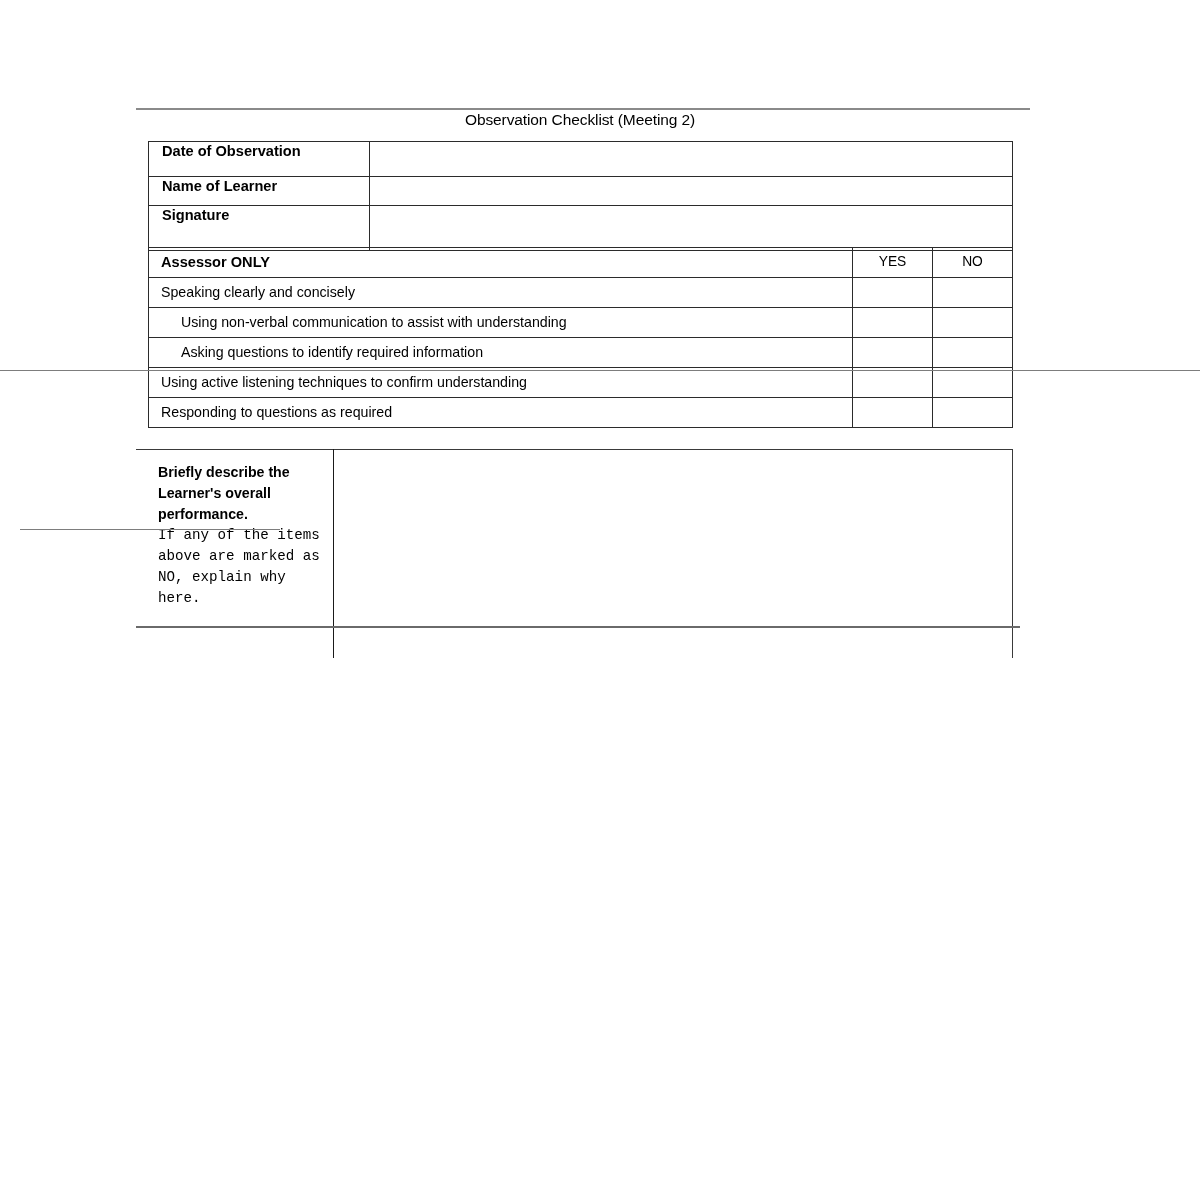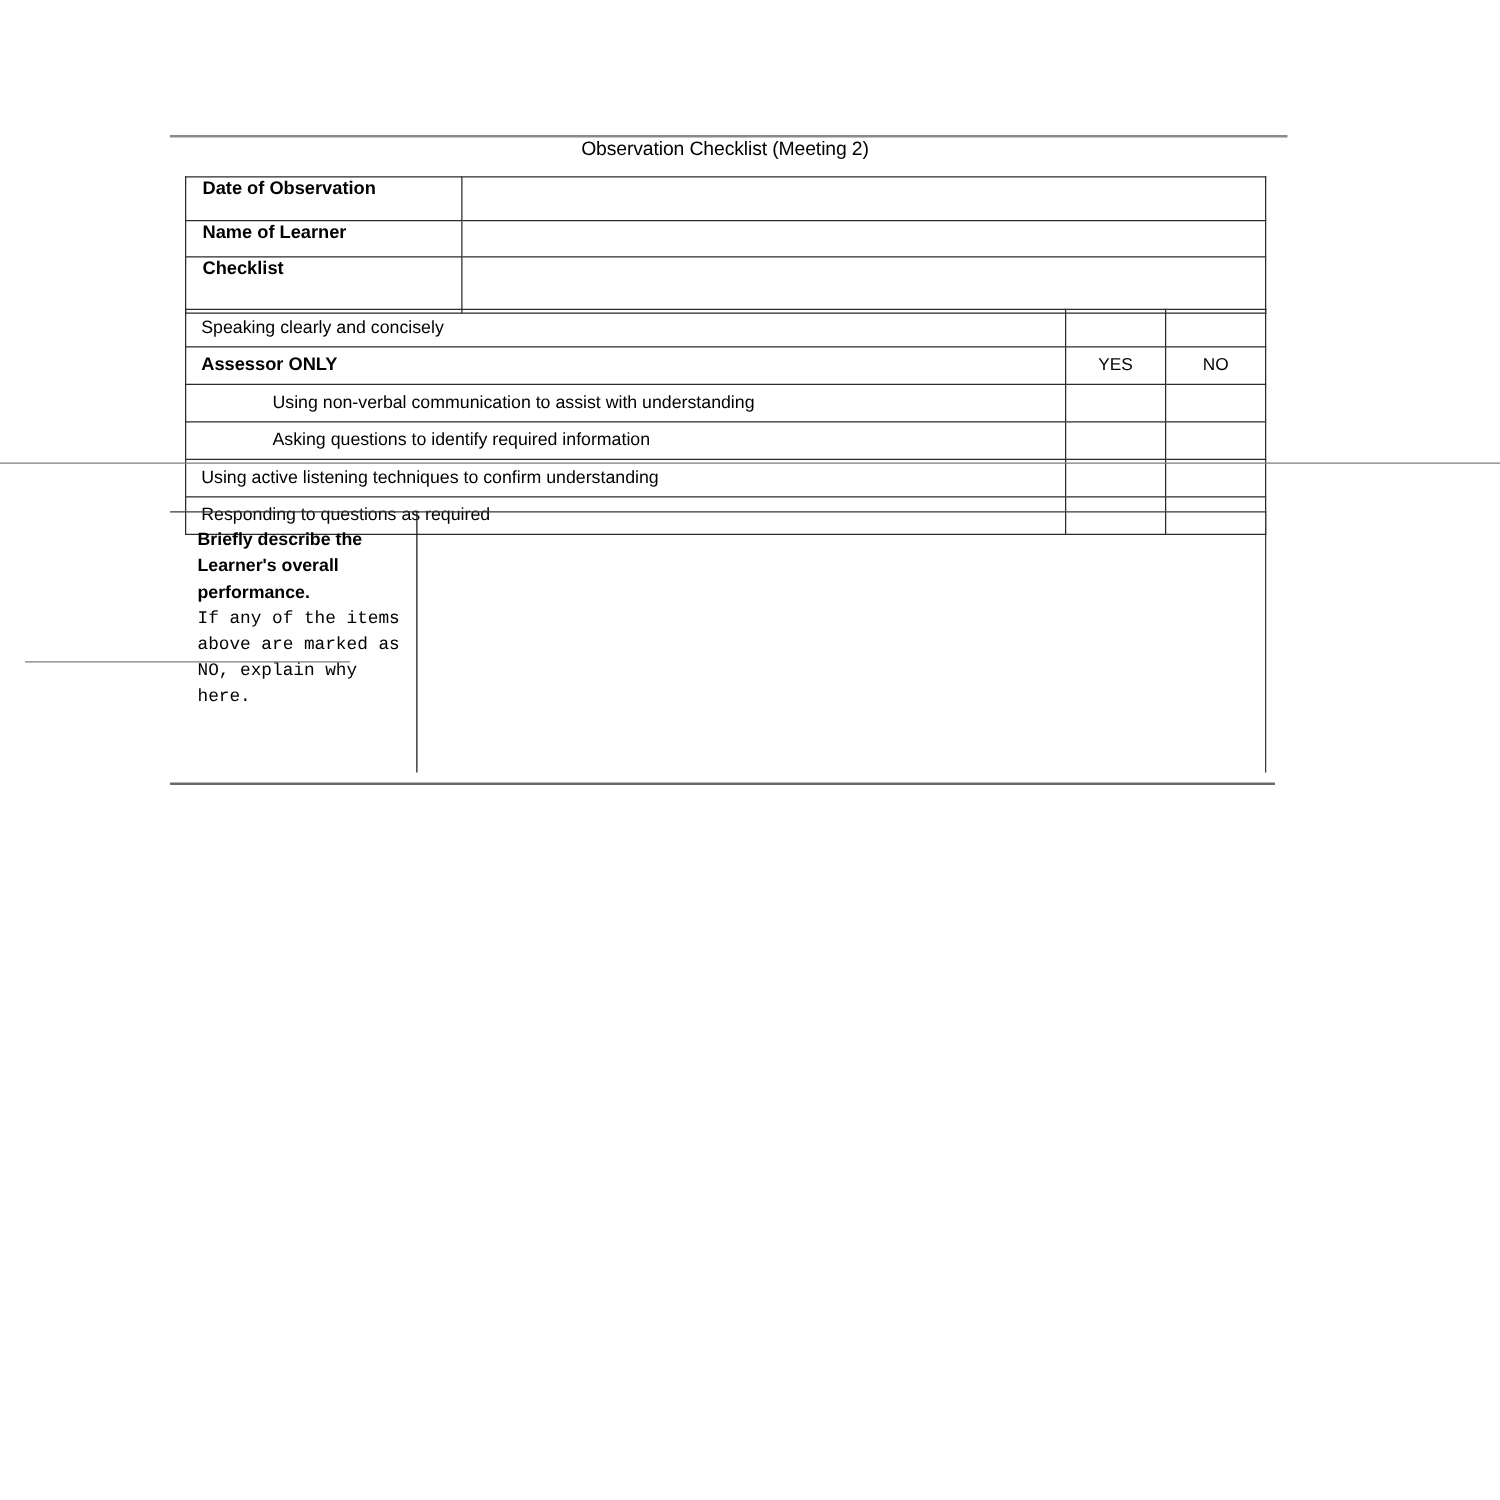--- a/index.html
+++ b/index.html
@@ -94,31 +94,31 @@
   #checklist-table td.yn-head {
     text-align: center;
     padding-left: 0;
     font-weight: normal;
     font-size: 13.8px;
   }
   #checklist-table td.yn-cell {
     padding-left: 0;
   }
   #checklist-table td.indented {
-    padding-left: 69px;
+    padding-left: 32px;
   }
   #checklist-table col.c-item { width: 704px; }
   #checklist-table col.c-yes  { width: 80px;  }
   #checklist-table col.c-no   { width: 80px;  }
 
   
   #performance-table {
     position: absolute;
     left: 136px;
-    top: 409px;
+    top: 449px;
     width: 876px;
     border-collapse: collapse;
     table-layout: fixed;
   }
   #performance-table td {
     border: 1.4px solid #3a3a3a;
     vertical-align: top;
     height: 196px;
   }
   #performance-table td.prompt-cell {
@@ -157,43 +157,43 @@
     <tbody>
       <tr class="row-dateobs">
         <td>Date of Observation</td>
         <td class="value-cell"></td>
       </tr>
       <tr class="row-namelearner">
         <td>Name of Learner</td>
         <td class="value-cell"></td>
       </tr>
       <tr class="row-signature">
-        <td>Checklist</td>
+        <td>Signature</td>
         <td class="value-cell"></td>
       </tr>
     </tbody>
   </table>
 
   <table id="checklist-table">
     <colgroup>
       <col class="c-item">
       <col class="c-yes">
       <col class="c-no">
     </colgroup>
     <tbody>
       <tr>
-        <td>Speaking clearly and concisely</td>
-        <td class="yn-cell"></td>
-        <td class="yn-cell"></td>
-      </tr>
-
-      <tr>
         <td class="assessor-head">Assessor ONLY</td>
         <td class="yn-head">YES</td>
         <td class="yn-head">NO</td>
+      </tr>
+
+      <tr>
+        <td>Speaking clearly and concisely</td>
+        <td class="yn-cell"></td>
+        <td class="yn-cell"></td>
       </tr>
 
       <tr>
         <td class="indented">Using non-verbal communication to assist with understanding</td>
         <td class="yn-cell"></td>
         <td class="yn-cell"></td>
       </tr>
 
       <tr>
         <td class="indented">Asking questions to identify required information</td>

